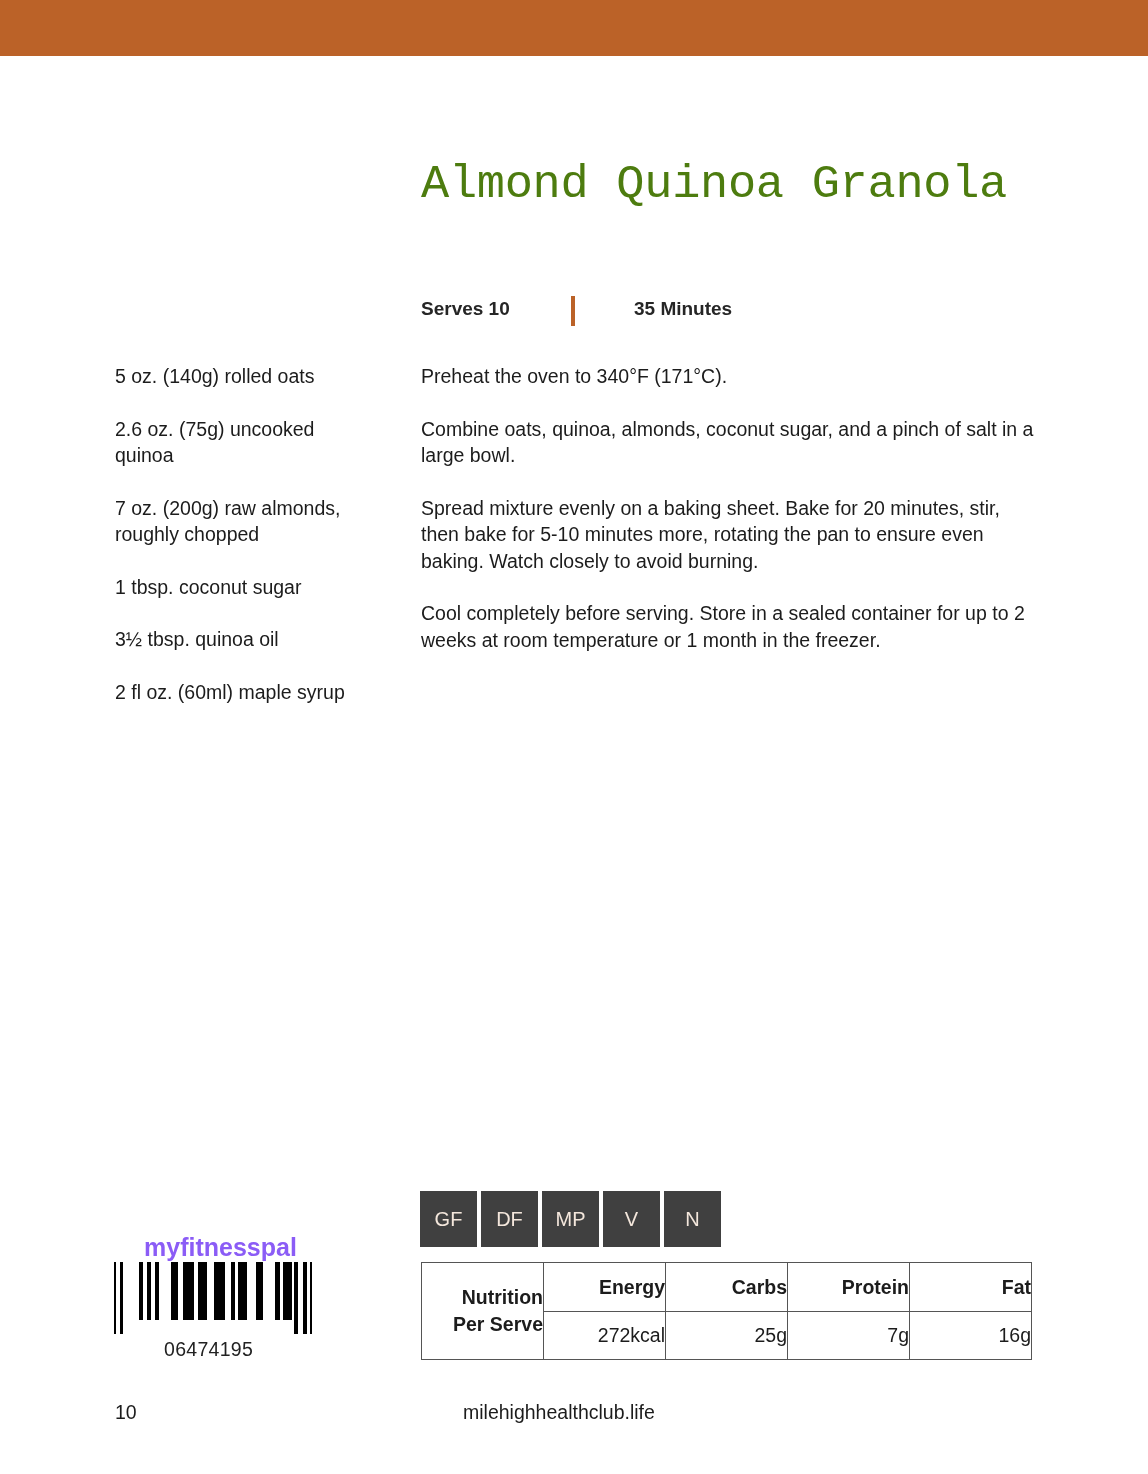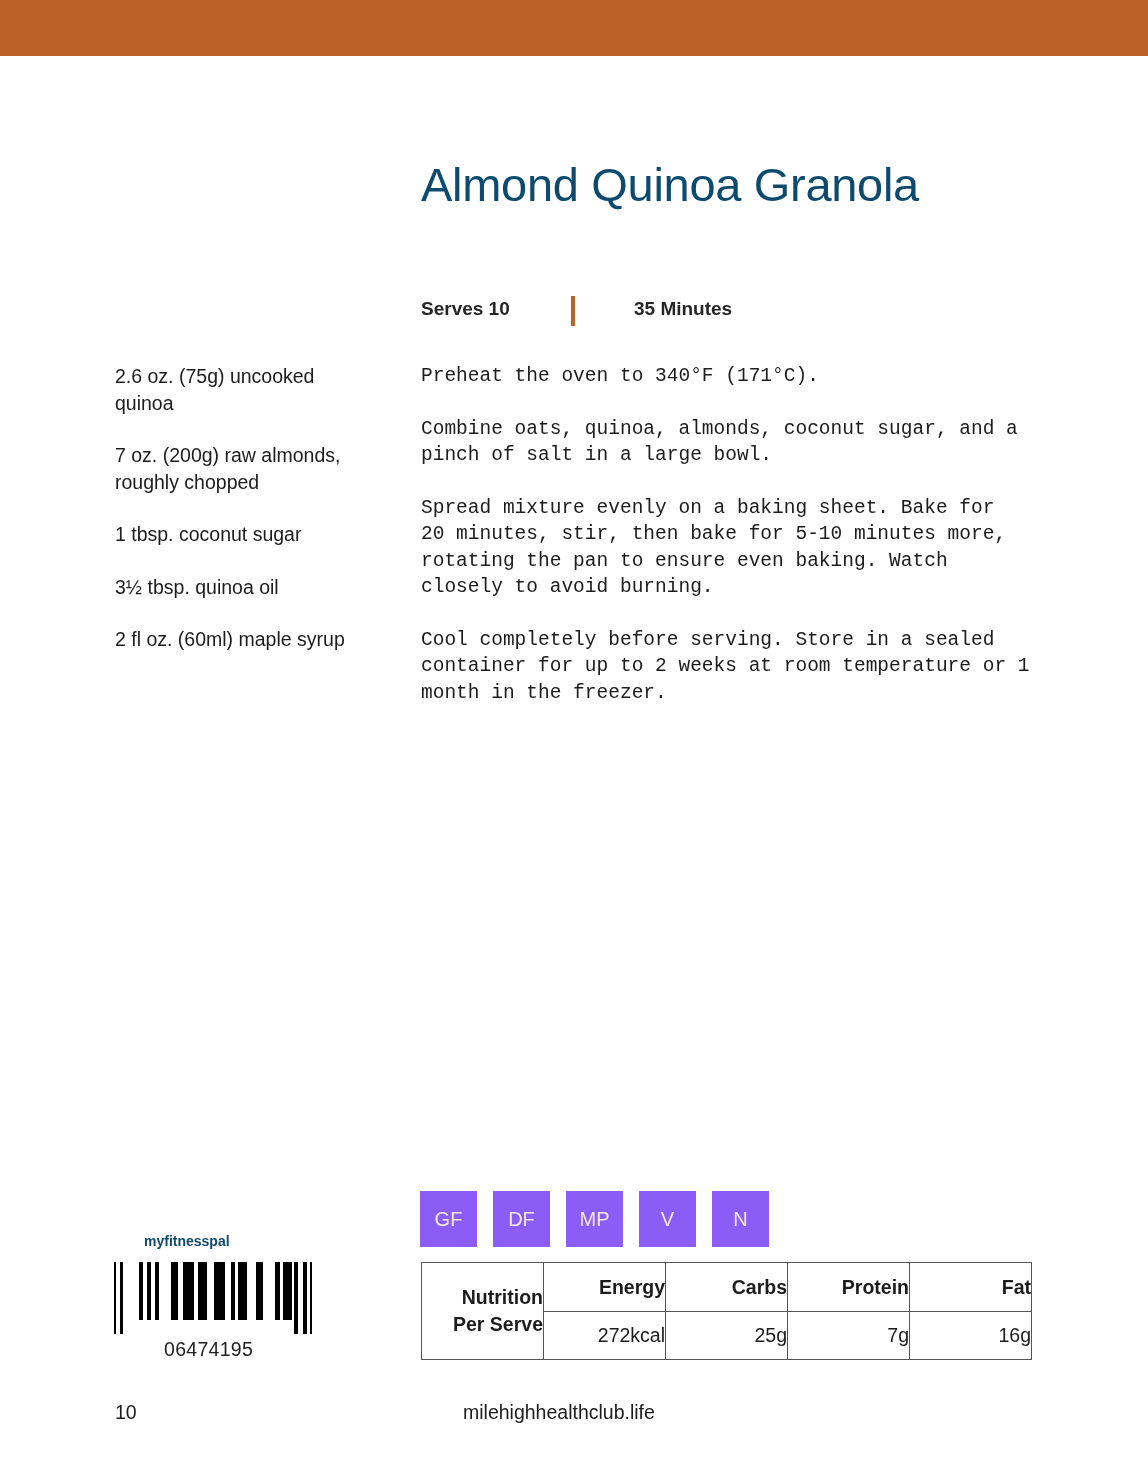--- a/index.html
+++ b/index.html
@@ -3,55 +3,55 @@
   <meta charset="utf-8">
   <style>
     html, body { margin: 0; padding: 0; background: #ffffff; }
     body {
       width: 1148px; height: 1474px; position: relative; overflow: hidden;
       font-family: "Liberation Sans", sans-serif; color: #1a1a1a;
     }
     .topbar { position: absolute; left: 0; top: 0; width: 1148px; height: 56px; background: #BB6228; }
     .title {
       position: absolute; left: 421px; top: 152px; margin: 0;
-      font-family: Liberation Sans, sans-serif; font-weight: normal;
-      font-size: 47px; line-height: 66px; letter-spacing: -0.3px; color: #0c4a6e;
+      font-family: Liberation Mono, monospace; font-weight: normal;
+      font-size: 47px; line-height: 66px; letter-spacing: -0.3px; color: #4d7c0f;
       white-space: nowrap;
     }
     .meta { position: absolute; top: 296px; left: 421px; height: 28px; width: 500px; }
     .meta .serves, .meta .time {
       position: absolute; top: 0; font-weight: bold; font-size: 19px; line-height: 26px; color: #262626;
     }
     .meta .serves { left: 0; }
     .meta .time { left: 213px; }
     .meta .divider { position: absolute; left: 150px; top: 0; width: 4px; height: 30px; background: #BB6228; }
 
     .ingredients { position: absolute; left: 115px; top: 363px; width: 285px; margin: 0; padding: 0; list-style: none; }
     .ingredients li { font-size: 19.5px; line-height: 26.5px; margin: 0 0 26px 0; color: #1c1c1c; }
 
     .method { position: absolute; left: 421px; top: 363px; width: 620px; }
-    .method p { margin: 0 0 26px 0; font-size: 19.5px; line-height: 26.5px; color: #1c1c1c; font-family: Liberation Mono, monospace; }
+    .method p { margin: 0 0 26px 0; font-size: 19.5px; line-height: 26.5px; color: #1c1c1c; }
 
     .tags { position: absolute; left: 420px; top: 1191px; display: flex; }
     .tag {
-      width: 57px; height: 56px; background: #8b5cf6; color: #f4e7dc;
-      font-size: 20px; line-height: 56px; text-align: center; margin-right: 16px;
+      width: 57px; height: 56px; background: #404040; color: #f4e7dc;
+      font-size: 20px; line-height: 56px; text-align: center; margin-right: 4px;
     }
 
     .nutrition {
       position: absolute; left: 421px; top: 1262px; border-collapse: collapse;
       font-size: 19.5px; color: #1c1c1c;
     }
     .nutrition td, .nutrition th { border: 1px solid #555; text-align: right; padding: 0; }
     .nutrition th { font-weight: bold; height: 48px; }
     .nutrition td.val { height: 47px; font-weight: normal; }
     .nutrition .label { width: 121px; font-weight: bold; line-height: 27px; }
     .nutrition .col { width: 121px; }
 
-    .mfp-label { position: absolute; left: 144px; top: 1233px; font-weight: bold; font-size: 14px; color: #0c4a6e; }
+    .mfp-label { position: absolute; left: 144px; top: 1233px; font-weight: bold; font-size: 25px; color: #8b5cf6; }
     .barcode { position: absolute; left: 110px; top: 1262px; width: 210px; height: 72px; }
     .barcode .bar { position: absolute; top: 0; background: #000; }
     .barcode-num { position: absolute; left: 164px; top: 1338px; font-size: 19.5px; color: #222; letter-spacing: 0.3px; }
 
     .page-num { position: absolute; left: 115px; top: 1401px; font-size: 19.5px; color: #1c1c1c; }
     .site { position: absolute; left: 463px; top: 1401px; font-size: 19.5px; color: #1c1c1c; }
   </style>
 </head>
 <body>
 
@@ -59,20 +59,21 @@
 
 <h1 class="title">Almond Quinoa Granola</h1>
 
 <div class="meta">
   <span class="serves">Serves 10</span>
   <span class="divider"></span>
   <span class="time">35 Minutes</span>
 </div>
 
 <ul class="ingredients">
+  <li>5 oz. (140g) rolled oats</li>
   <li style="width:240px">2.6 oz. (75g) uncooked quinoa</li>
   <li style="width:270px">7 oz. (200g) raw almonds, roughly chopped</li>
   <li>1 tbsp. coconut sugar</li>
   <li>3½ tbsp. quinoa oil</li>
   <li>2 fl oz. (60ml) maple syrup</li>
 </ul>
 
 <div class="method">
   <p>Preheat the oven to 340°F (171°C).</p>
   <p>Combine oats, quinoa, almonds, coconut sugar, and a pinch of salt in a large bowl.</p>

